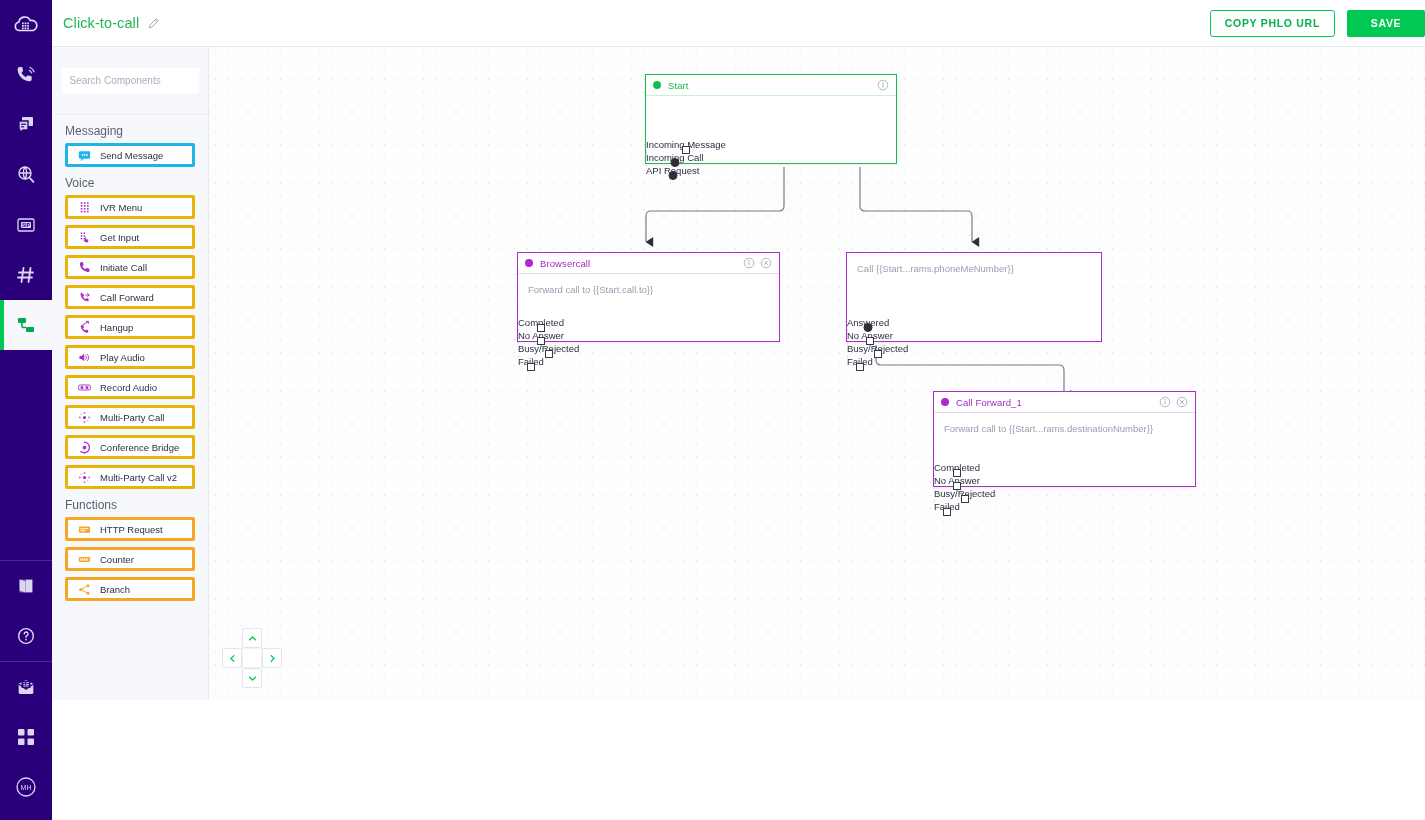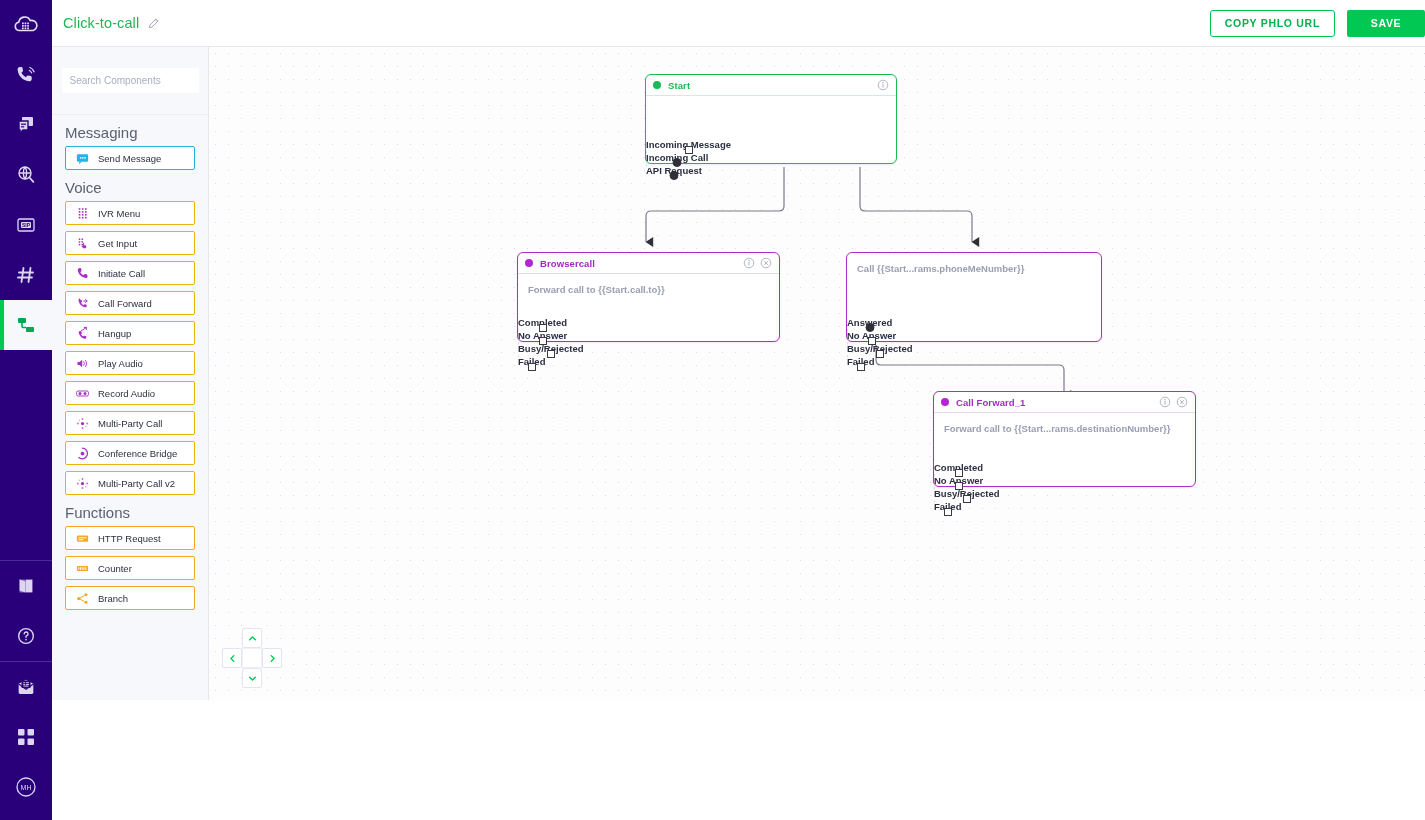--- a/index.html
+++ b/index.html
@@ -68,25 +68,25 @@
     border-bottom: 1px solid #eceef4; flex: 0 0 auto;
   }
   .search-input {
     width: 137px; height: 25px; border: none; background: #ffffff;
     font-size: 10px; color: #444; padding: 0 8px;
     font-family: "Liberation Sans", sans-serif; outline: none;
   }
   .search-input::placeholder { color: #a9aec1; }
   .panel-body { flex: 1; overflow: hidden; padding: 0 13px; }
   .group-label {
-    font-size: 15px; color: #5a5f72; margin: 9px 0 5px 0;
+    font-size: 12px; color: #5a5f72; margin: 9px 0 5px 0;
   }
   .comp {
     height: 24px; margin-bottom: 6px; background: #fff;
-    border: 1px solid #eab308; border-radius: 2px;
+    border: 3px solid #eab308; border-radius: 2px;
     display: flex; align-items: center; cursor: grab;
   }
   .comp.msg { border-color: #24b3e8; }
   .comp.fn { border-color: #f5a623; }
   .comp-ico {
     width: 32px; display: flex; align-items: center; justify-content: center;
     flex: 0 0 auto;
   }
   .comp-ico svg { display: block; }
   .comp-label { font-size: 9.5px; color: #2b2f40; }
@@ -97,21 +97,21 @@
     background-color: #fdfdfe;
     background-image: radial-gradient(circle, #d6d8e3 0.9px, transparent 1px);
     background-size: 13px 13px;
     overflow: hidden;
   }
   .edges { position: absolute; left: 0; top: 0; width: 100%; height: 100%; }
 
   
   .node {
     position: absolute; background: #fff; border: 1px solid #aa2fc4;
-    border-radius: 6px; box-shadow: 0 1px 2px rgba(30,20,60,.07); font-weight: bold;
+    border-radius: 0; box-shadow: 0 1px 2px rgba(30,20,60,.07);
   }
   .node.start { border-color: #18bb52; }
   .node-head {
     height: 21px; display: flex; align-items: center; padding: 0 7px;
     border-bottom: 1px solid #e8d6ef;
   }
   .node.start .node-head { border-bottom-color: #cdeed8; }
   .node-dot {
     width: 8px; height: 8px; border-radius: 50%; background: #b327d2;
     flex: 0 0 auto; margin-right: 7px;

